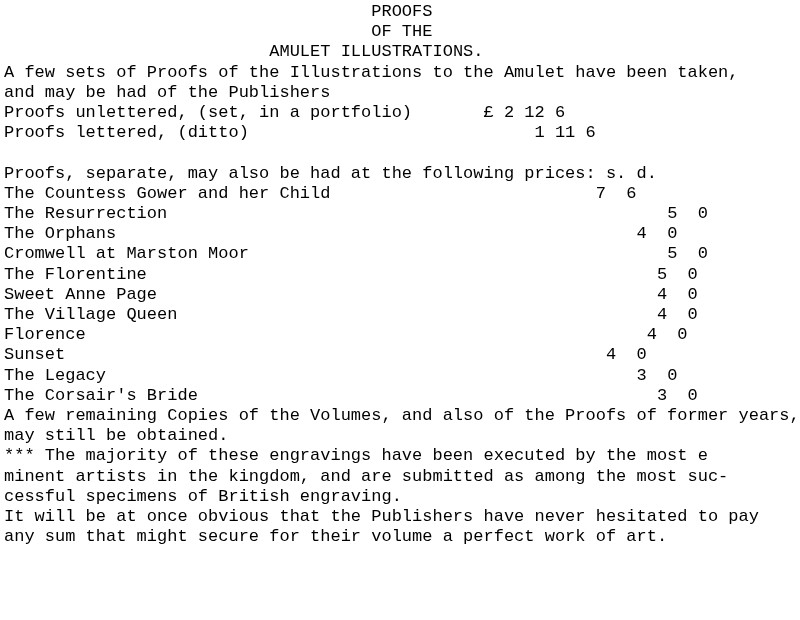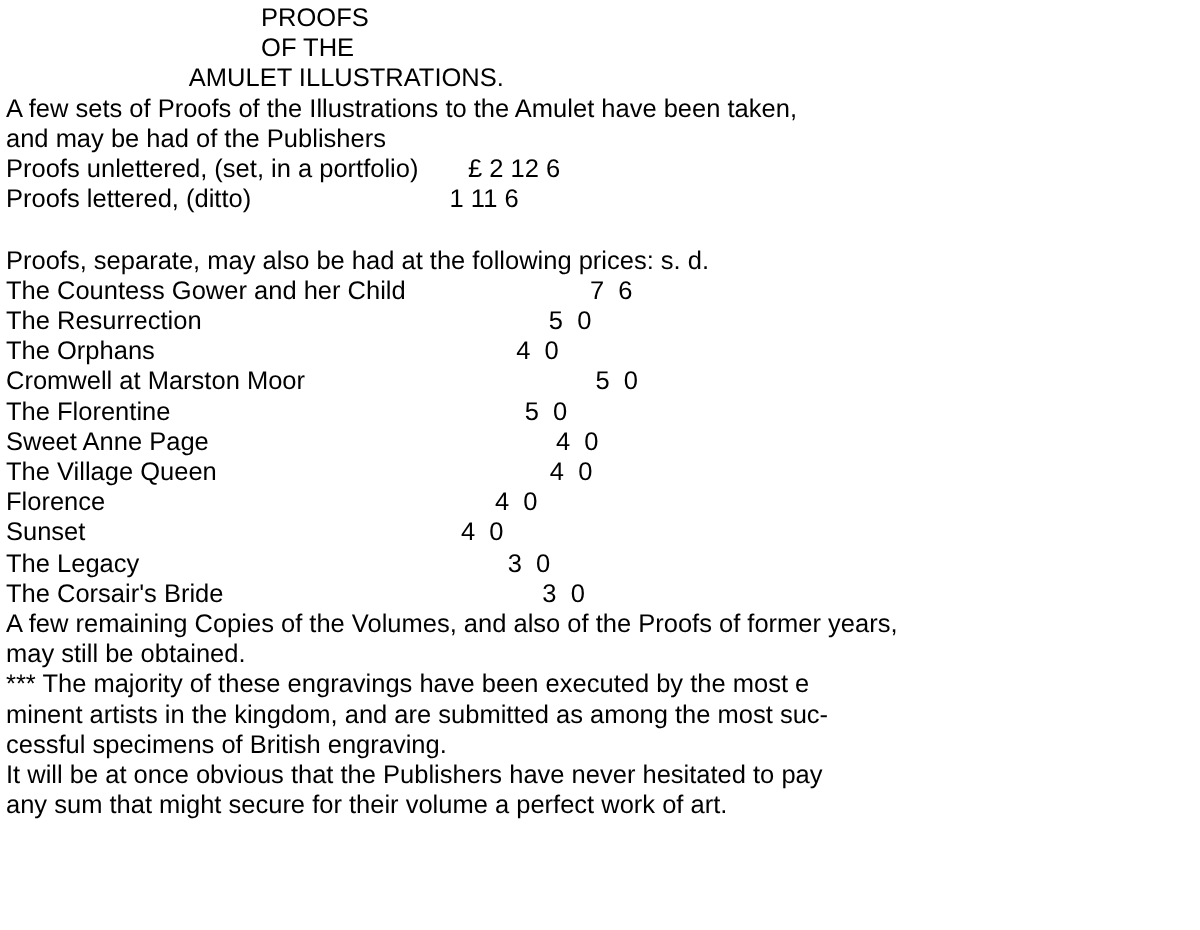--- a/index.html
+++ b/index.html
@@ -4,21 +4,21 @@
 <style>
   html, body {
     margin: 0;
     padding: 0;
     background: #ffffff;
     width: 800px;
     height: 620px;
     overflow: hidden;
   }
   .doc {
-    font-family: Liberation Sans, sans-serif;
+    font-family: Liberation Mono, monospace;
     font-size: 17px;
     line-height: 20.2px;
     color: #000000;
     white-space: pre;
     padding: 2px 0 0 4px;
     box-sizing: border-box;
     width: 800px;
     height: 618px;
   }
   .line { min-height: 20.2px; }

